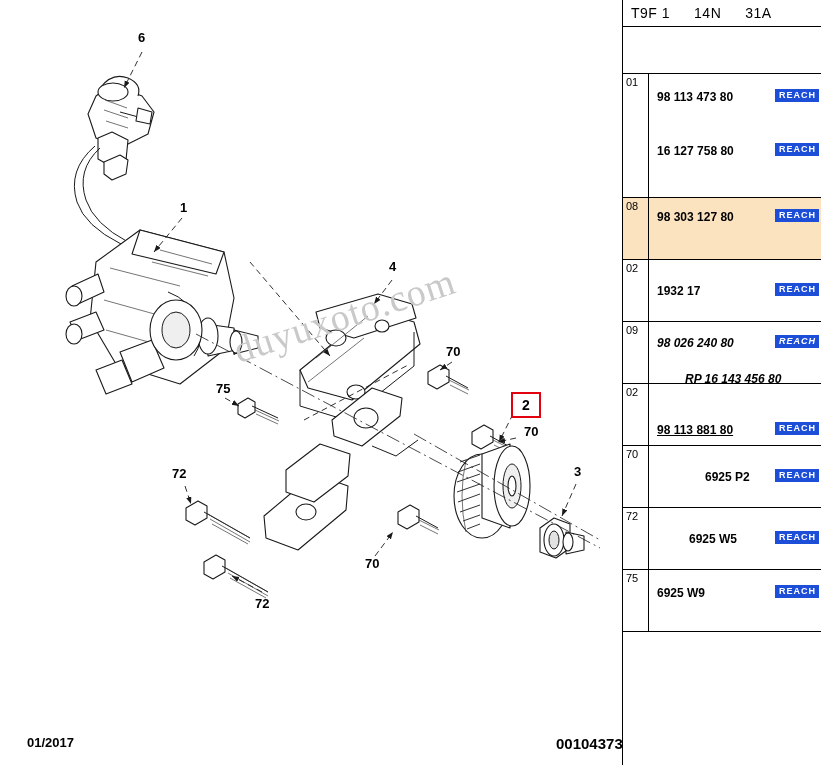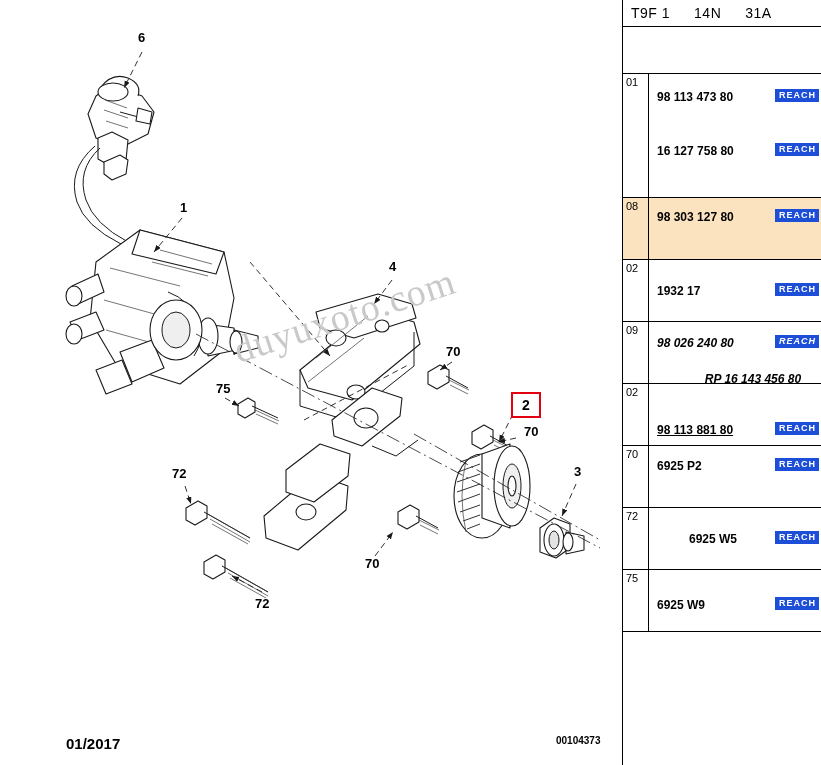--- a/index.html
+++ b/index.html
@@ -48,29 +48,28 @@
     white-space: nowrap;
     pointer-events: none;
     font-weight: 400;
   }
 
   
   #footer-left {
     position: absolute;
     left: 27px;
     top: 735px;
-    font-size: 15px;
-    font-weight: bold;
-    margin-left: 39px;
+    font-size: 13px;
+    font-weight: bold;
   }
   #footer-right {
     position: absolute;
     left: 556px;
     top: 735px;
-    font-size: 10px;
+    font-size: 15px;
     font-weight: bold;
   }
 
   
   .callout-box {
     position: absolute;
     border: 2px solid #e3000f;
     width: 30px;
     height: 26px;
     box-sizing: border-box;
@@ -136,21 +135,21 @@
     box-sizing: border-box;
   }
   .pn {
     position: relative;
     font-size: 12px;
     font-weight: bold;
     padding-left: 8px;
     white-space: nowrap;
   }
   .pn.italic { font-style: italic; font-weight: bold; }
-  .pn.indent { padding-left: 36px; text-align: center; }
+  .pn.indent { padding-left: 36px; }
   .reach {
     position: absolute;
     right: 2px;
     background: #1d4ed8;
     color: #fff;
     font-size: 9px;
     font-weight: bold;
     letter-spacing: 1px;
     padding: 2px 3px 2px 4px;
     line-height: 9px;
@@ -367,34 +366,34 @@
     <div class="trow" style="height:62px;">
       <div class="tnum">02</div>
       <div class="tbody">
         <div class="pn" style="top:39px;text-decoration:underline;">98 113 881 80<span class="reach" style="top:-1px;">REACH</span></div>
       </div>
     </div>
 
     <div class="trow" style="height:62px;">
       <div class="tnum">70</div>
       <div class="tbody">
-        <div class="pn" style="top:13px;">6925 P2<span class="reach" style="top:-1px;">REACH</span></div>
+        <div class="pn" style="top:24px;margin-left:48px;">6925 P2<span class="reach" style="top:-1px;">REACH</span></div>
       </div>
     </div>
 
     <div class="trow" style="height:62px;">
       <div class="tnum">72</div>
       <div class="tbody">
         <div class="pn" style="top:24px;margin-left:32px;">6925 W5<span class="reach" style="top:-1px;">REACH</span></div>
       </div>
     </div>
 
     <div class="trow" style="height:62px;">
       <div class="tnum">75</div>
       <div class="tbody">
-        <div class="pn" style="top:28px;">6925 W9<span class="reach" style="top:-1px;">REACH</span></div>
+        <div class="pn" style="top:16px;">6925 W9<span class="reach" style="top:-1px;">REACH</span></div>
       </div>
     </div>
 
     <div id="table-tail"></div>
   </div>
 
 </div>
 
 </body></html>

